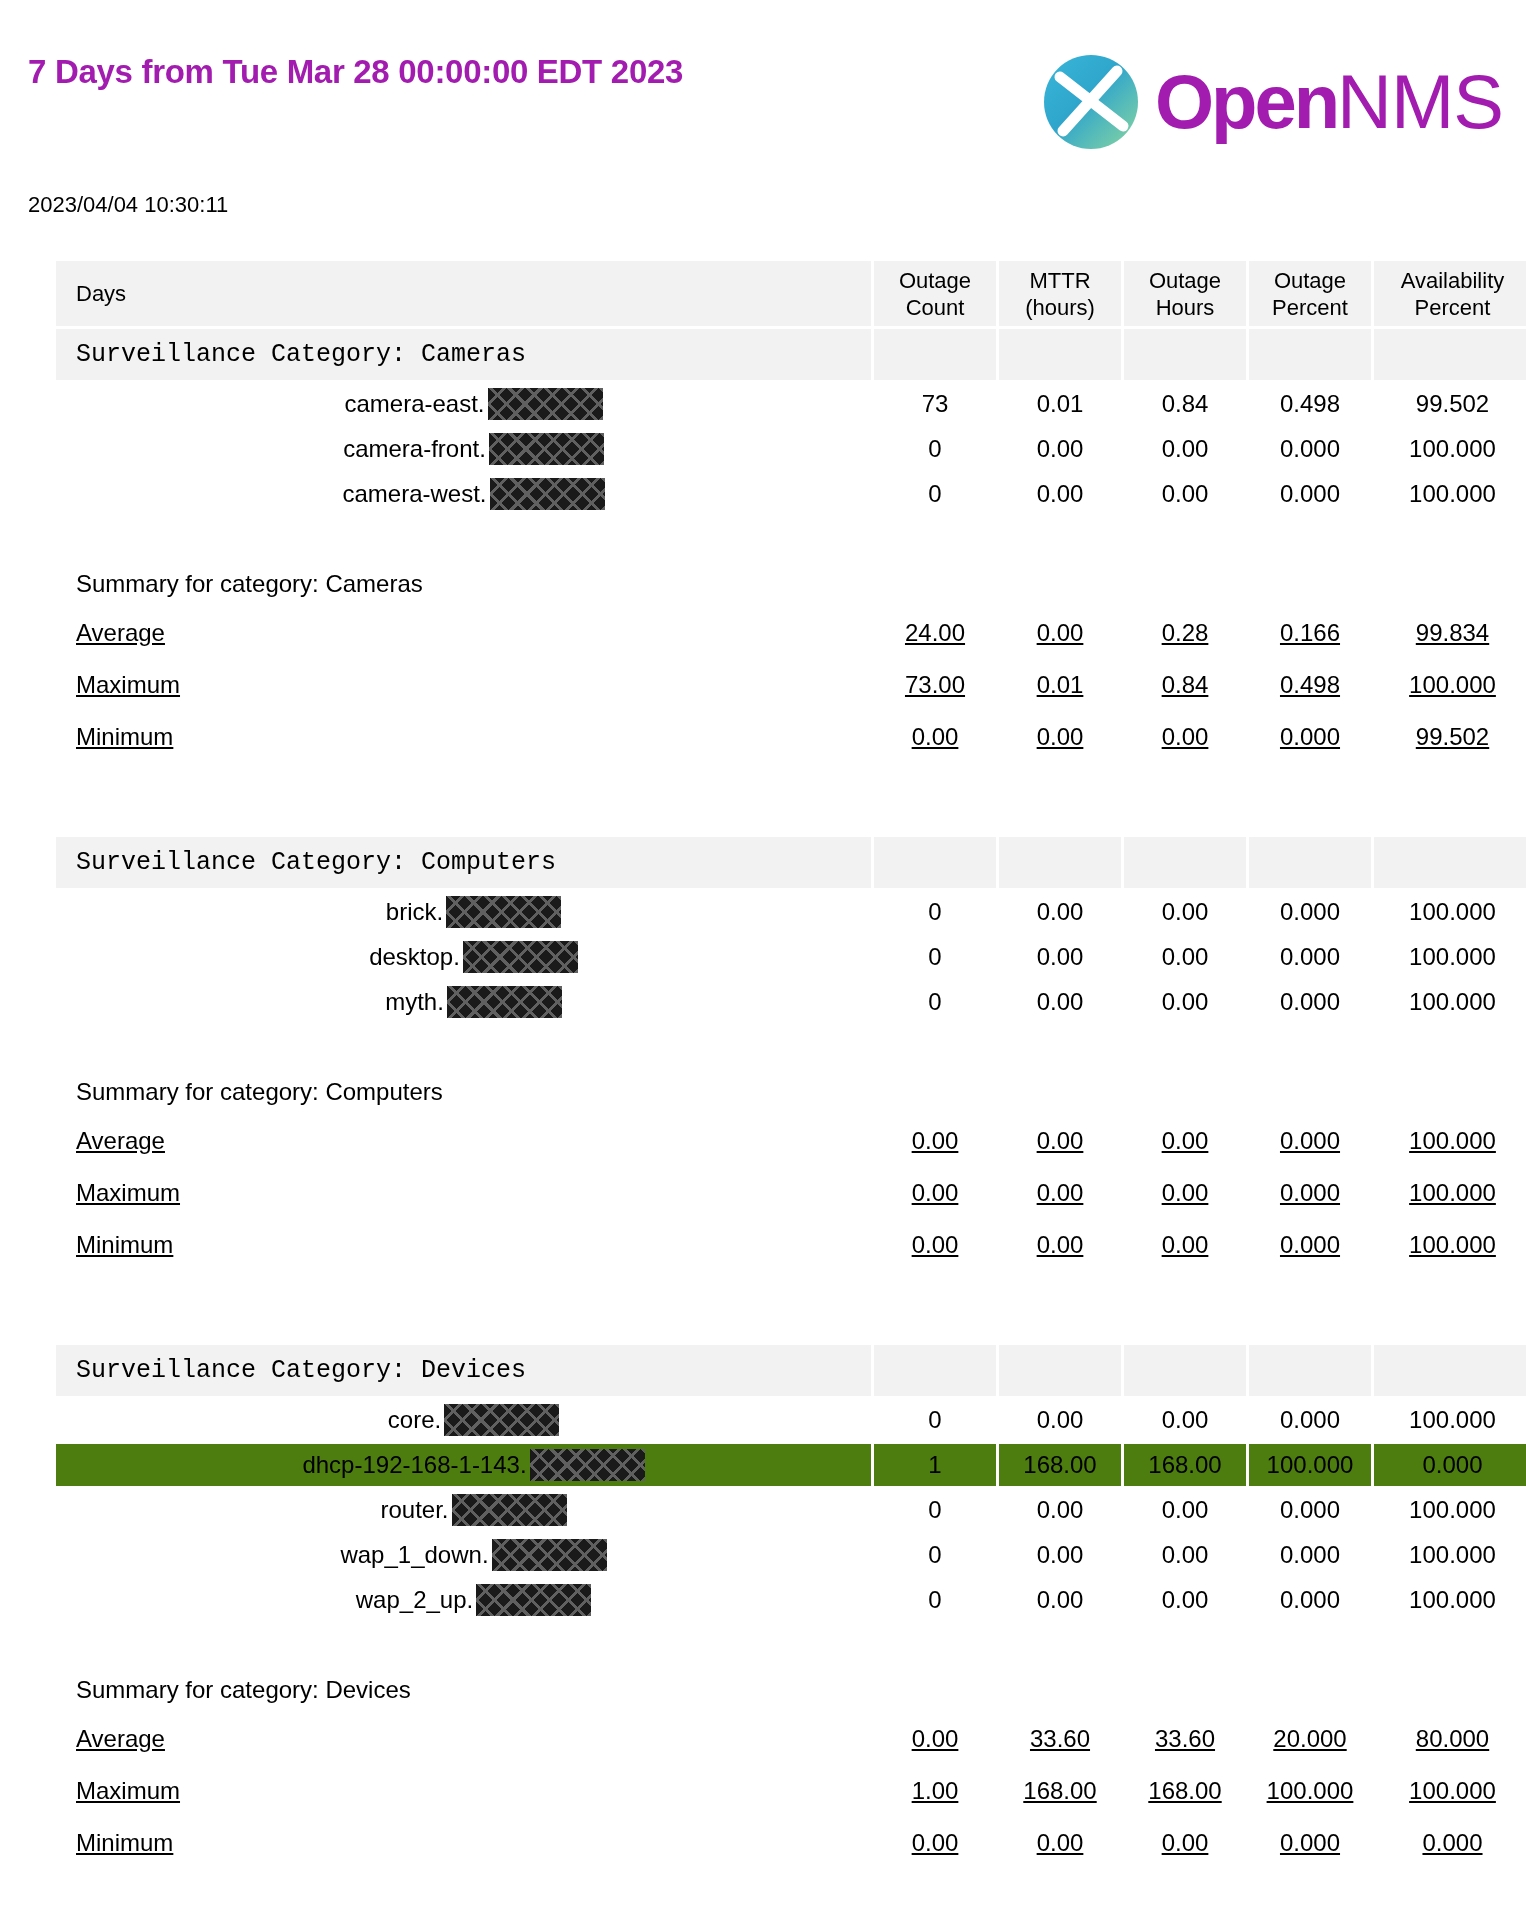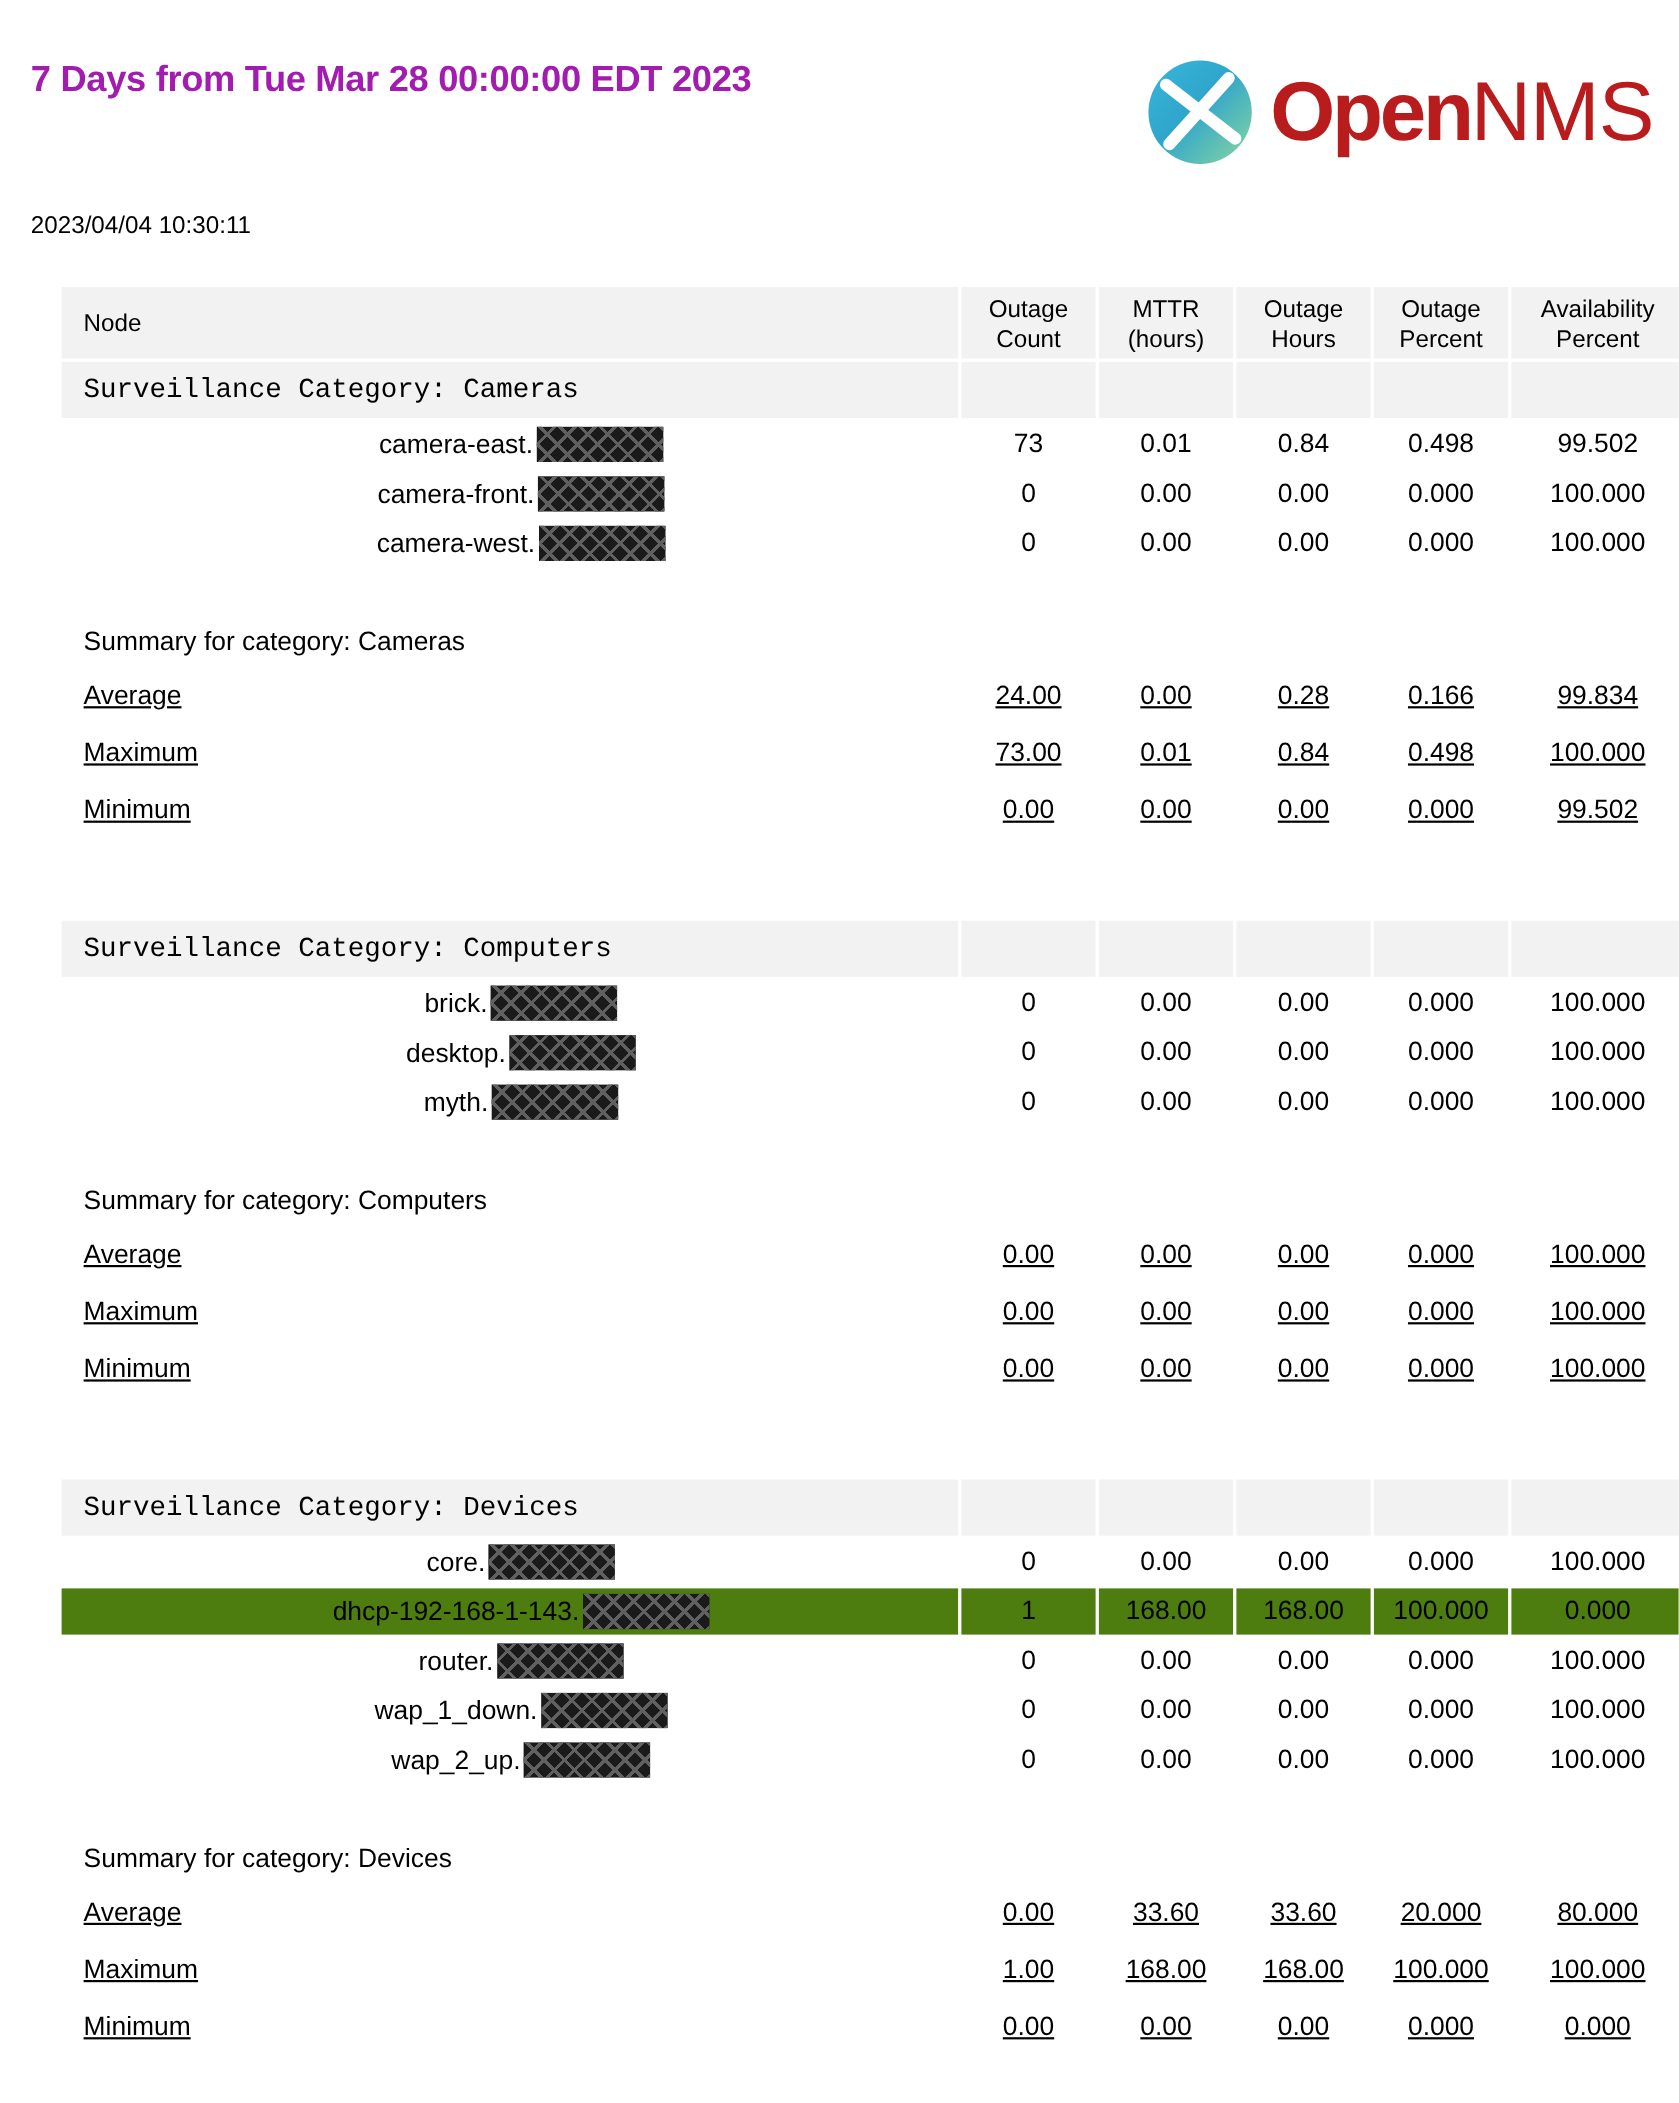--- a/index.html
+++ b/index.html
@@ -20,21 +20,21 @@
   }
   .titles h2 {
     margin: 16px 0 0 0; font-size: 33px; line-height: 1.1; font-weight: bold;
     color: #a21caf; letter-spacing: -0.3px;
   }
   .generated { margin-top: 42px; font-size: 22px; color: #000; }
 
   
   .logo { display: flex; align-items: center; margin-top: 16px; margin-right: 0; }
   .logo svg { display: block; }
-  .logo-text { font-size: 76px; line-height: 96px; color: #b91c1c; margin-left: 16px; white-space: nowrap; }
+  .logo-text { font-size: 76px; line-height: 96px; color: #a21caf; margin-left: 16px; white-space: nowrap; }
   .logo-text .b { font-weight: bold; letter-spacing: -3px; }
   .logo-text .l { font-weight: normal; letter-spacing: -1px; }
 
   
   .report-table {
     border-collapse: separate;
     border-spacing: 3px;
     table-layout: fixed;
     width: 1481px;
     margin: 0 0 70px 25px;
@@ -121,21 +121,21 @@
     <colgroup>
       <col class="c-node">
           <col class="c-num">
           <col class="c-num">
           <col class="c-num">
           <col class="c-num">
           <col class="c-avail">
     </colgroup>
     <thead>
       <tr>
-        <th class="node-head">Node</th>
+        <th class="node-head">Days</th>
         <th><span>Outage</span><br><span>Count</span></th>
         <th><span>MTTR</span><br><span>(hours)</span></th>
         <th><span>Outage</span><br><span>Hours</span></th>
         <th><span>Outage</span><br><span>Percent</span></th>
         <th><span>Availability</span><br><span>Percent</span></th>
       </tr>
     </thead>
     <tbody>
       <tr class="category-row">
         <td class="cat-label">Surveillance Category: Cameras</td>

